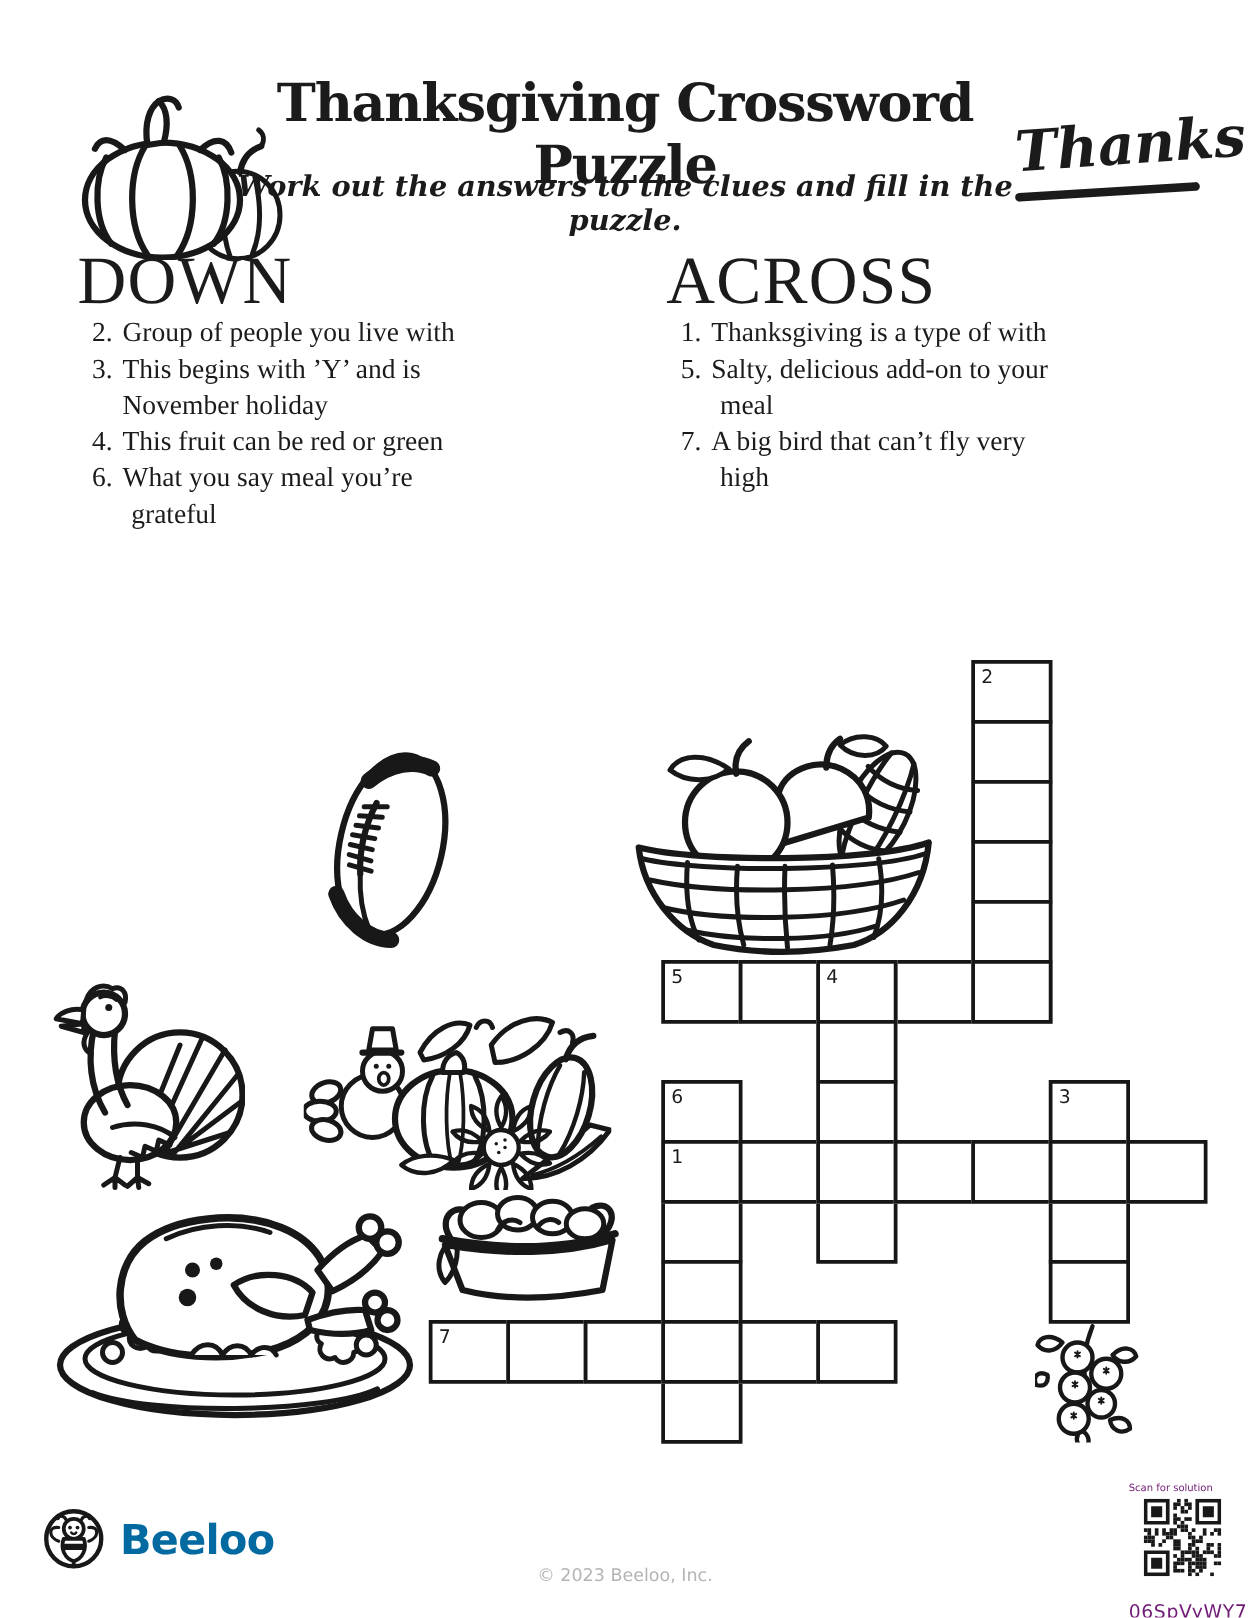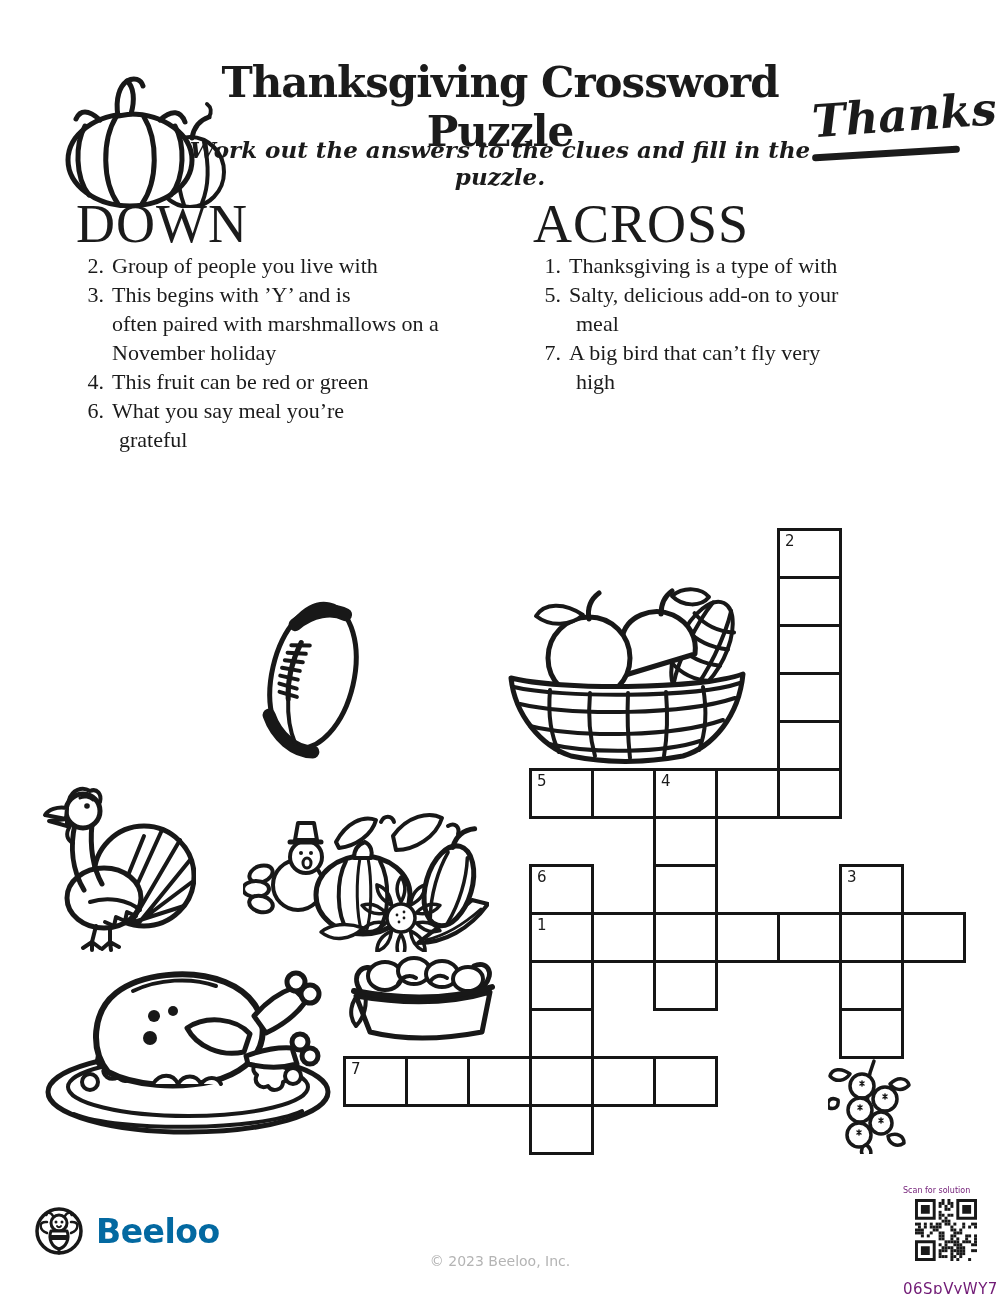--- a/index.html
+++ b/index.html
@@ -14,21 +14,21 @@
   #thanks{left:812px;top:90px;width:150px;text-align:center;transform:rotate(-4deg);
     font-family:"DejaVu Serif",serif;font-style:italic;font-weight:700;font-size:45px;}
   #thanks-underline{left:812px;top:150px;width:148px;height:7px;background:#1b1b1b;
     transform:rotate(-3.5deg);border-radius:4px;}
   
   .clues{line-height:29px;font-size:22px;}
   .clues h2{margin:0 0 12px 0;font-weight:400;font-size:54px;letter-spacing:1px;
     font-family:"Liberation Serif",serif;}
   .clue{display:flex;align-items:flex-start;}
   .clue .num{width:28px;text-align:right;flex:0 0 28px;margin-right:8px;}
-  #down-clues{left:76px;top:210px;width:440px;}
+  #down-clues{left:62px;top:210px;width:440px;}
   #across-clues{left:533px;top:210px;width:440px;}
   
   #grid{left:343px;top:528px;width:626px;height:630px;}
   .cell{position:absolute;background:#fff;border:3px solid #161616;box-sizing:border-box;}
   .cellnum{position:absolute;left:5px;top:1px;font-family:"DejaVu Sans",sans-serif;
     font-size:15px;color:#1b1b1b;}
   
   svg.art *{stroke:#181818;fill:none;stroke-linecap:round;stroke-linejoin:round;}
   svg.art .wf{fill:#ffffff;}
   svg.art .bf{fill:#181818;stroke:none;}
@@ -77,21 +77,20 @@
   <div class="clue">
     <span class="num">2.</span>
     <div class="lines">
         <div>Group of people you live with</div>
       </div>
   </div>
   <div class="clue">
     <span class="num">3.</span>
     <div class="lines">
       <div>This begins with ’Y’ and is</div>
-      <div>often paired with marshmallows on a</div>
       <div>November holiday</div>
     </div>
   </div>
   <div class="clue">
     <span class="num">4.</span>
     <div class="lines">
         <div>This fruit can be red or green</div>
       </div>
   </div>
   <div class="clue">

